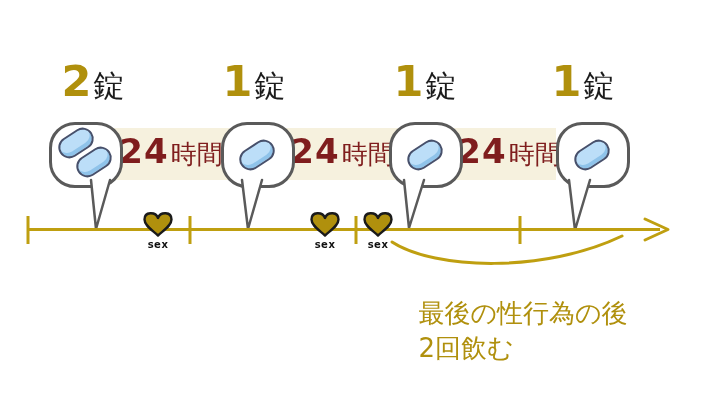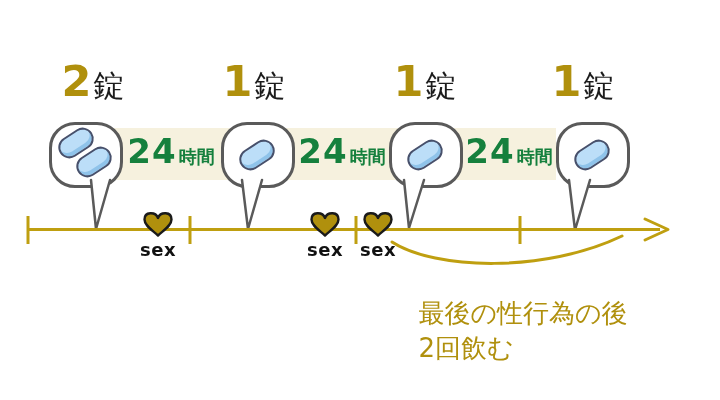--- a/index.html
+++ b/index.html
@@ -23,24 +23,24 @@
 
   
   .interval {
     position: absolute;
     top: 131px;
     transform: translateX(-50%);
     display: flex;
     align-items: baseline;
     white-space: nowrap;
     z-index: 2;
-    color: #15803d;
+    color: #7f1d1d;
   }
   .interval .val  { font-size: 34px; font-weight: bold; letter-spacing: 1px; }
-  .interval .unit { font-size: 18px; font-weight: bold; margin-left: 2px; }
+  .interval .unit { font-size: 26px; font-weight: normal; margin-left: 2px; }
 
   
   .dose {
     position: absolute;
     top: 60px;
     transform: translateX(-50%);
     display: flex;
     align-items: baseline;
     white-space: nowrap;
     z-index: 2;
@@ -76,21 +76,21 @@
     position: absolute;
     left: 0; top: 0;
     z-index: 4;
   }
 
   
   .sex-label {
     position: absolute;
     top: 239px;
     transform: translateX(-50%);
-    font-size: 18px;
+    font-size: 10px;
     font-weight: 600;
     letter-spacing: 0.5px;
     color: #111111;
     z-index: 5;
   }
 
   
   .note {
     position: absolute;
     left: 523px; top: 296px;

